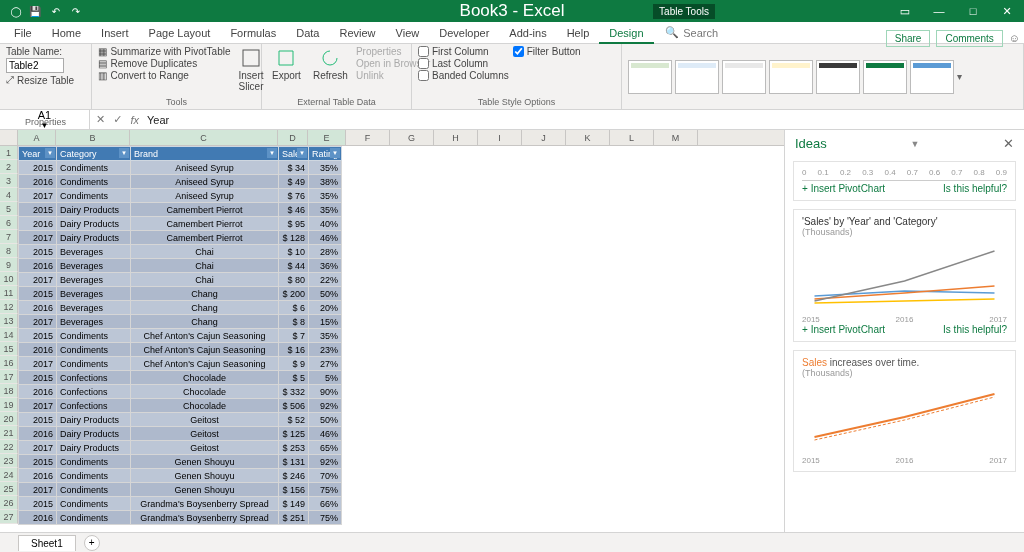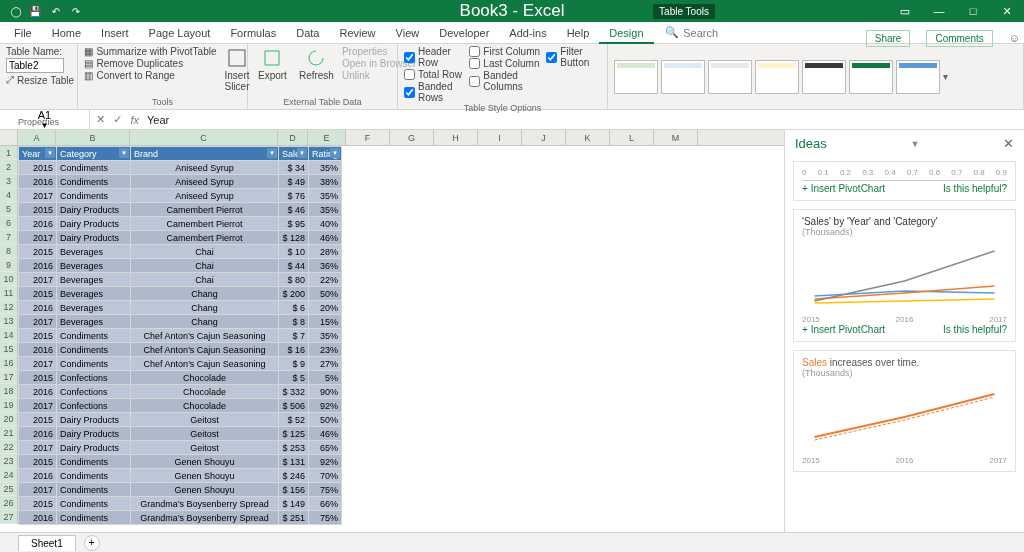--- a/index.html
+++ b/index.html
@@ -8,21 +8,21 @@
 .titlebar .qat { display:flex; gap:4px; margin-left:8px; }
 .titlebar .qat span { width:16px; height:16px; display:flex; align-items:center; justify-content:center; font-size:10px; cursor:pointer; }
 .titlebar .title { position:absolute; left:50%; transform:translateX(-50%); font-size:17px; }
 .titlebar .tools { position:absolute; left:63%; font-size:10px; padding:2px 6px; background:#064d28;margin-left:8px; }
 .titlebar .wincontrols { margin-left:auto; display:flex; }
 .titlebar .wincontrols span { width:34px; height:22px; display:flex; align-items:center; justify-content:center; cursor:pointer; }
 .ribbon-tabs { height:22px; background:#fff; border-bottom:1px solid #d4d4d4; display:flex; align-items:center; padding:0 4px; gap:2px; }
 .ribbon-tabs .tab { padding:3px 10px; font-size:11px; color:#444; cursor:pointer; }
 .ribbon-tabs .tab.active { color:#0e7a41; border-bottom:2px solid #0e7a41; }
 .ribbon-tabs .search { margin-left:10px; color:#777; display:flex; align-items:center; gap:4px; }
-.ribbon-tabs .actions { margin-left:auto; display:flex; gap:16px; align-items:center;margin-top:11px; }
+.ribbon-tabs .actions { margin-left:auto; display:flex; gap:6px; align-items:center;margin-top:11px; }
 .ribbon-tabs .btn { border:1px solid #9fd6b9; padding:2px 8px; color:#0e7a41; cursor:pointer; font-size:10px; }
 .ribbon { height:66px; background:#f3f2f1; border-bottom:1px solid #d4d4d4; display:flex; }
 .group { border-right:1px solid #d4d4d4; padding:2px 6px; display:flex; flex-direction:column; justify-content:space-between; }
 .group-label { font-size:9px; color:#666; text-align:center; }
 .group-body { flex:1; display:flex; gap:4px; align-items:flex-start; font-size:10px; color:#444; }
 .group-body .col { display:flex; flex-direction:column; gap:1px; }
 .group-body .item { display:flex; align-items:center; gap:3px; cursor:pointer; white-space:nowrap; }
 .group-body input[type=text]{ width:58px; font-size:10px; border:1px solid #aaa; padding:1px 2px; }
 .big-btn { display:flex; flex-direction:column; align-items:center; gap:2px; padding:2px 4px; cursor:pointer; font-size:10px; }
 .big-btn svg { width:20px; height:20px; }
@@ -92,21 +92,21 @@
     <span>Search</span>
   </div>
   <div class="actions">
     <div class="btn"><span>Share</span></div>
     <div class="btn"><span>Comments</span></div>
     <span style="color:#666;">☺</span>
   </div>
 </div>
 
 <div class="ribbon">
-  <div class="group" style="width:78px;gap:31px;">
+  <div class="group" style="width:92px;gap:31px;">
     <div class="group-body">
         <div class="col">
       <div class="item">Table Name:</div>
       <input type="text" value="Table2" style="">
       <div class="item">
             <span>⤢</span>
             <span>Resize Table</span>
           </div>
     </div>
       </div>
@@ -161,34 +161,20 @@
           </div>
         <div class="item">
             <span>Unlink</span>
           </div>
       </div>
     </div>
     <div class="group-label">External Table Data</div>
   </div>
   <div class="group" style="width:210px;">
     <div class="group-body">
-      <div class="col">
-        <label class="chk">
-            <input type="checkbox" checked="" style="">
-            <span>Header Row</span>
-          </label>
-        <label class="chk">
-            <input type="checkbox" style="">
-            <span>Total Row</span>
-          </label>
-        <label class="chk">
-            <input type="checkbox" checked="" style="">
-            <span>Banded Rows</span>
-          </label>
-      </div>
       <div class="col">
         <label class="chk">
             <input type="checkbox" style="">
             <span>First Column</span>
           </label>
         <label class="chk">
             <input type="checkbox" style="">
             <span>Last Column</span>
           </label>
         <label class="chk">

